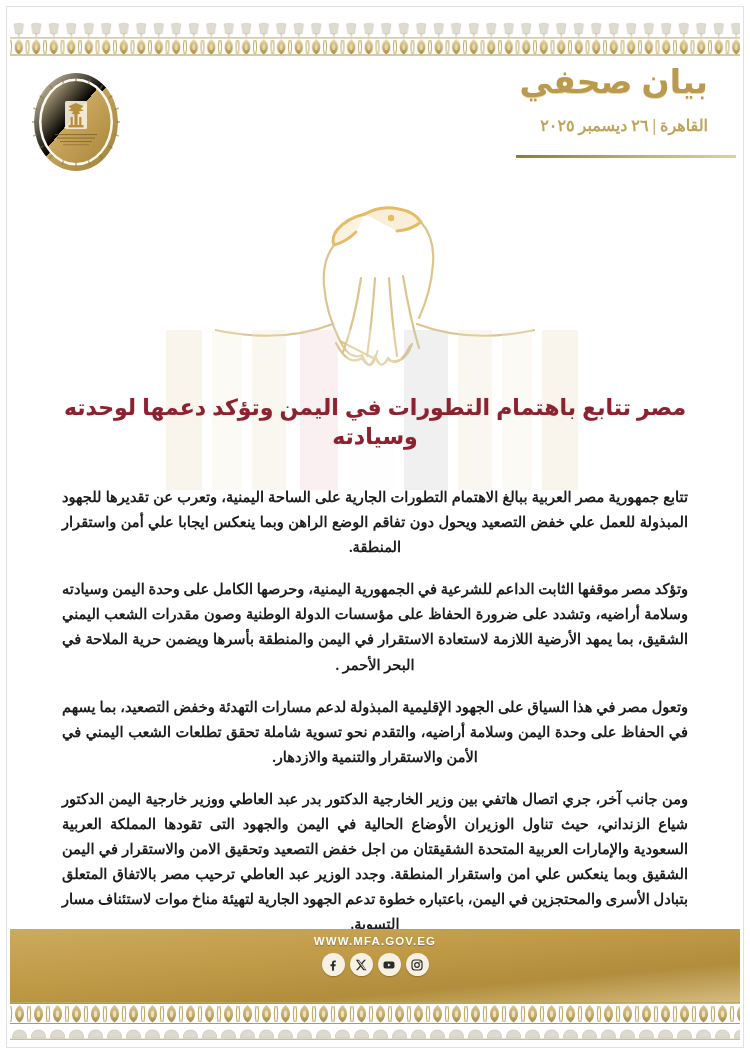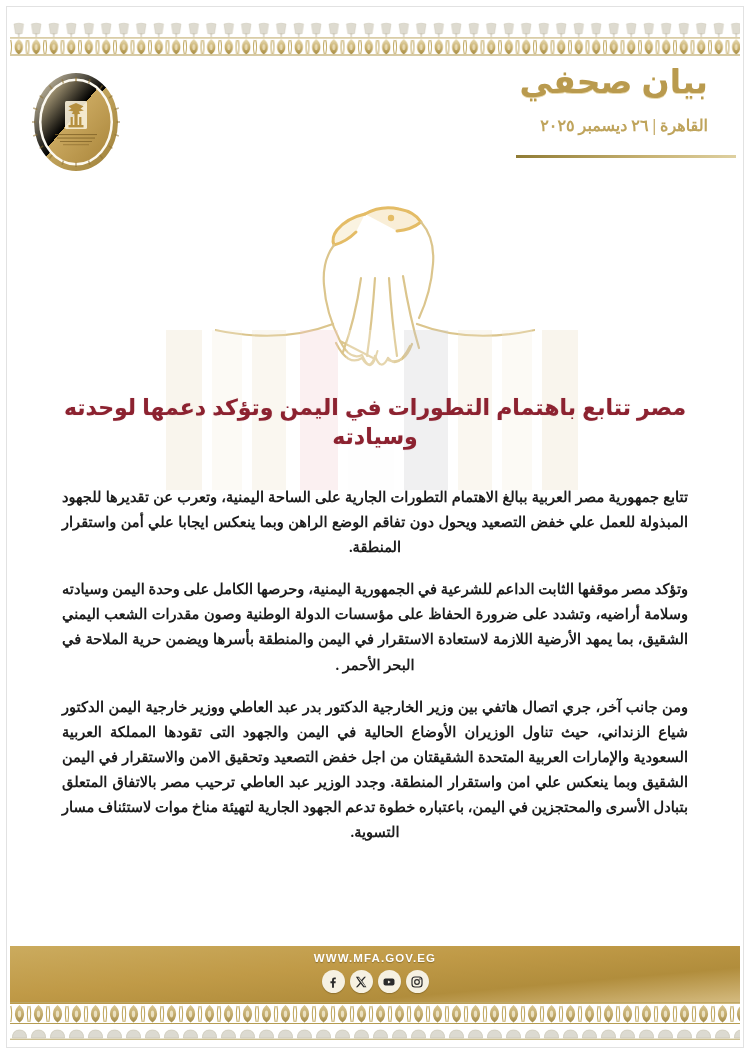--- a/index.html
+++ b/index.html
@@ -157,21 +157,21 @@
     text-align: justify;
     text-align-last: center;
   }
 
   
   .footer-bar {
     position: absolute;
     left: 10px;
     right: 10px;
     bottom: 50px;
-    height: 58px;
+    height: 75px;
     background: linear-gradient(180deg, #c9a martinis 0%, #c9a759 0%, #b8923f 52%, #cdb06a 100%);
     background: linear-gradient(175deg, #cbab5e 0%, #c09a47 40%, #b18d3c 70%, #d6bd83 100%);
   }
   .footer-url {
     position: absolute;
     left: 0;
     right: 0;
     top: 6px;
     text-align: center;
     font-size: 11.5px;
@@ -357,20 +357,21 @@
       </g>
       <path d="M186 0 q28 -14 56 0 l0 96 q-28 40 -56 0 z" fill="#ffffff" opacity="0.55"></path>
     </svg>
   </div>
 
   <div class="headline">مصر تتابع باهتمام التطورات في اليمن وتؤكد دعمها لوحدته وسيادته</div>
 
   <div class="body-copy">
     <p>تتابع جمهورية مصر العربية ببالغ الاهتمام التطورات الجارية على الساحة اليمنية، وتعرب عن تقديرها للجهود المبذولة للعمل علي خفض التصعيد ويحول دون تفاقم الوضع الراهن وبما ينعكس ايجابا علي أمن واستقرار المنطقة.</p>
     <p>وتؤكد مصر موقفها الثابت الداعم للشرعية في الجمهورية اليمنية، وحرصها الكامل على وحدة اليمن وسيادته وسلامة أراضيه، وتشدد على ضرورة الحفاظ على مؤسسات الدولة الوطنية وصون مقدرات الشعب اليمني الشقيق، بما يمهد الأرضية اللازمة لاستعادة الاستقرار في اليمن والمنطقة بأسرها ويضمن حرية الملاحة في البحر الأحمر .</p>
+    <p>وتعول مصر في هذا السياق على الجهود الإقليمية المبذولة لدعم مسارات التهدئة وخفض التصعيد، بما يسهم في الحفاظ على وحدة اليمن وسلامة أراضيه، والتقدم نحو تسوية شاملة تحقق تطلعات الشعب اليمني في الأمن والاستقرار والتنمية والازدهار.</p>
     <p>ومن جانب آخر، جري اتصال هاتفي بين وزير الخارجية الدكتور بدر عبد العاطي ووزير خارجية اليمن الدكتور  شياع الزنداني، حيث تناول الوزيران الأوضاع الحالية في اليمن والجهود التى تقودها المملكة العربية السعودية والإمارات العربية المتحدة الشقيقتان من اجل خفض التصعيد وتحقيق الامن والاستقرار في اليمن الشقيق وبما ينعكس علي امن واستقرار المنطقة. وجدد الوزير عبد العاطي ترحيب مصر بالاتفاق المتعلق بتبادل الأسرى والمحتجزين في اليمن، باعتباره خطوة تدعم الجهود الجارية لتهيئة مناخ موات لاستئناف مسار التسوية.</p>
   </div>
 
   <div class="footer-bar">
     <div class="footer-url">WWW.MFA.GOV.EG</div>
 
     <div class="social-row">
       <div class="social-icon">
         <svg viewBox="0 0 24 24" xmlns="http://www.w3.org/2000/svg">
           <path fill="#2b2b2b" d="M13.6 22v-8h2.7l.4-3.2h-3.1V8.7c0-.9.26-1.5 1.56-1.5H16.8V4.35A21 21 0 0 0 14.4 4.2c-2.4 0-4.05 1.47-4.05 4.16v2.44H7.6V14h2.75v8z"></path>

